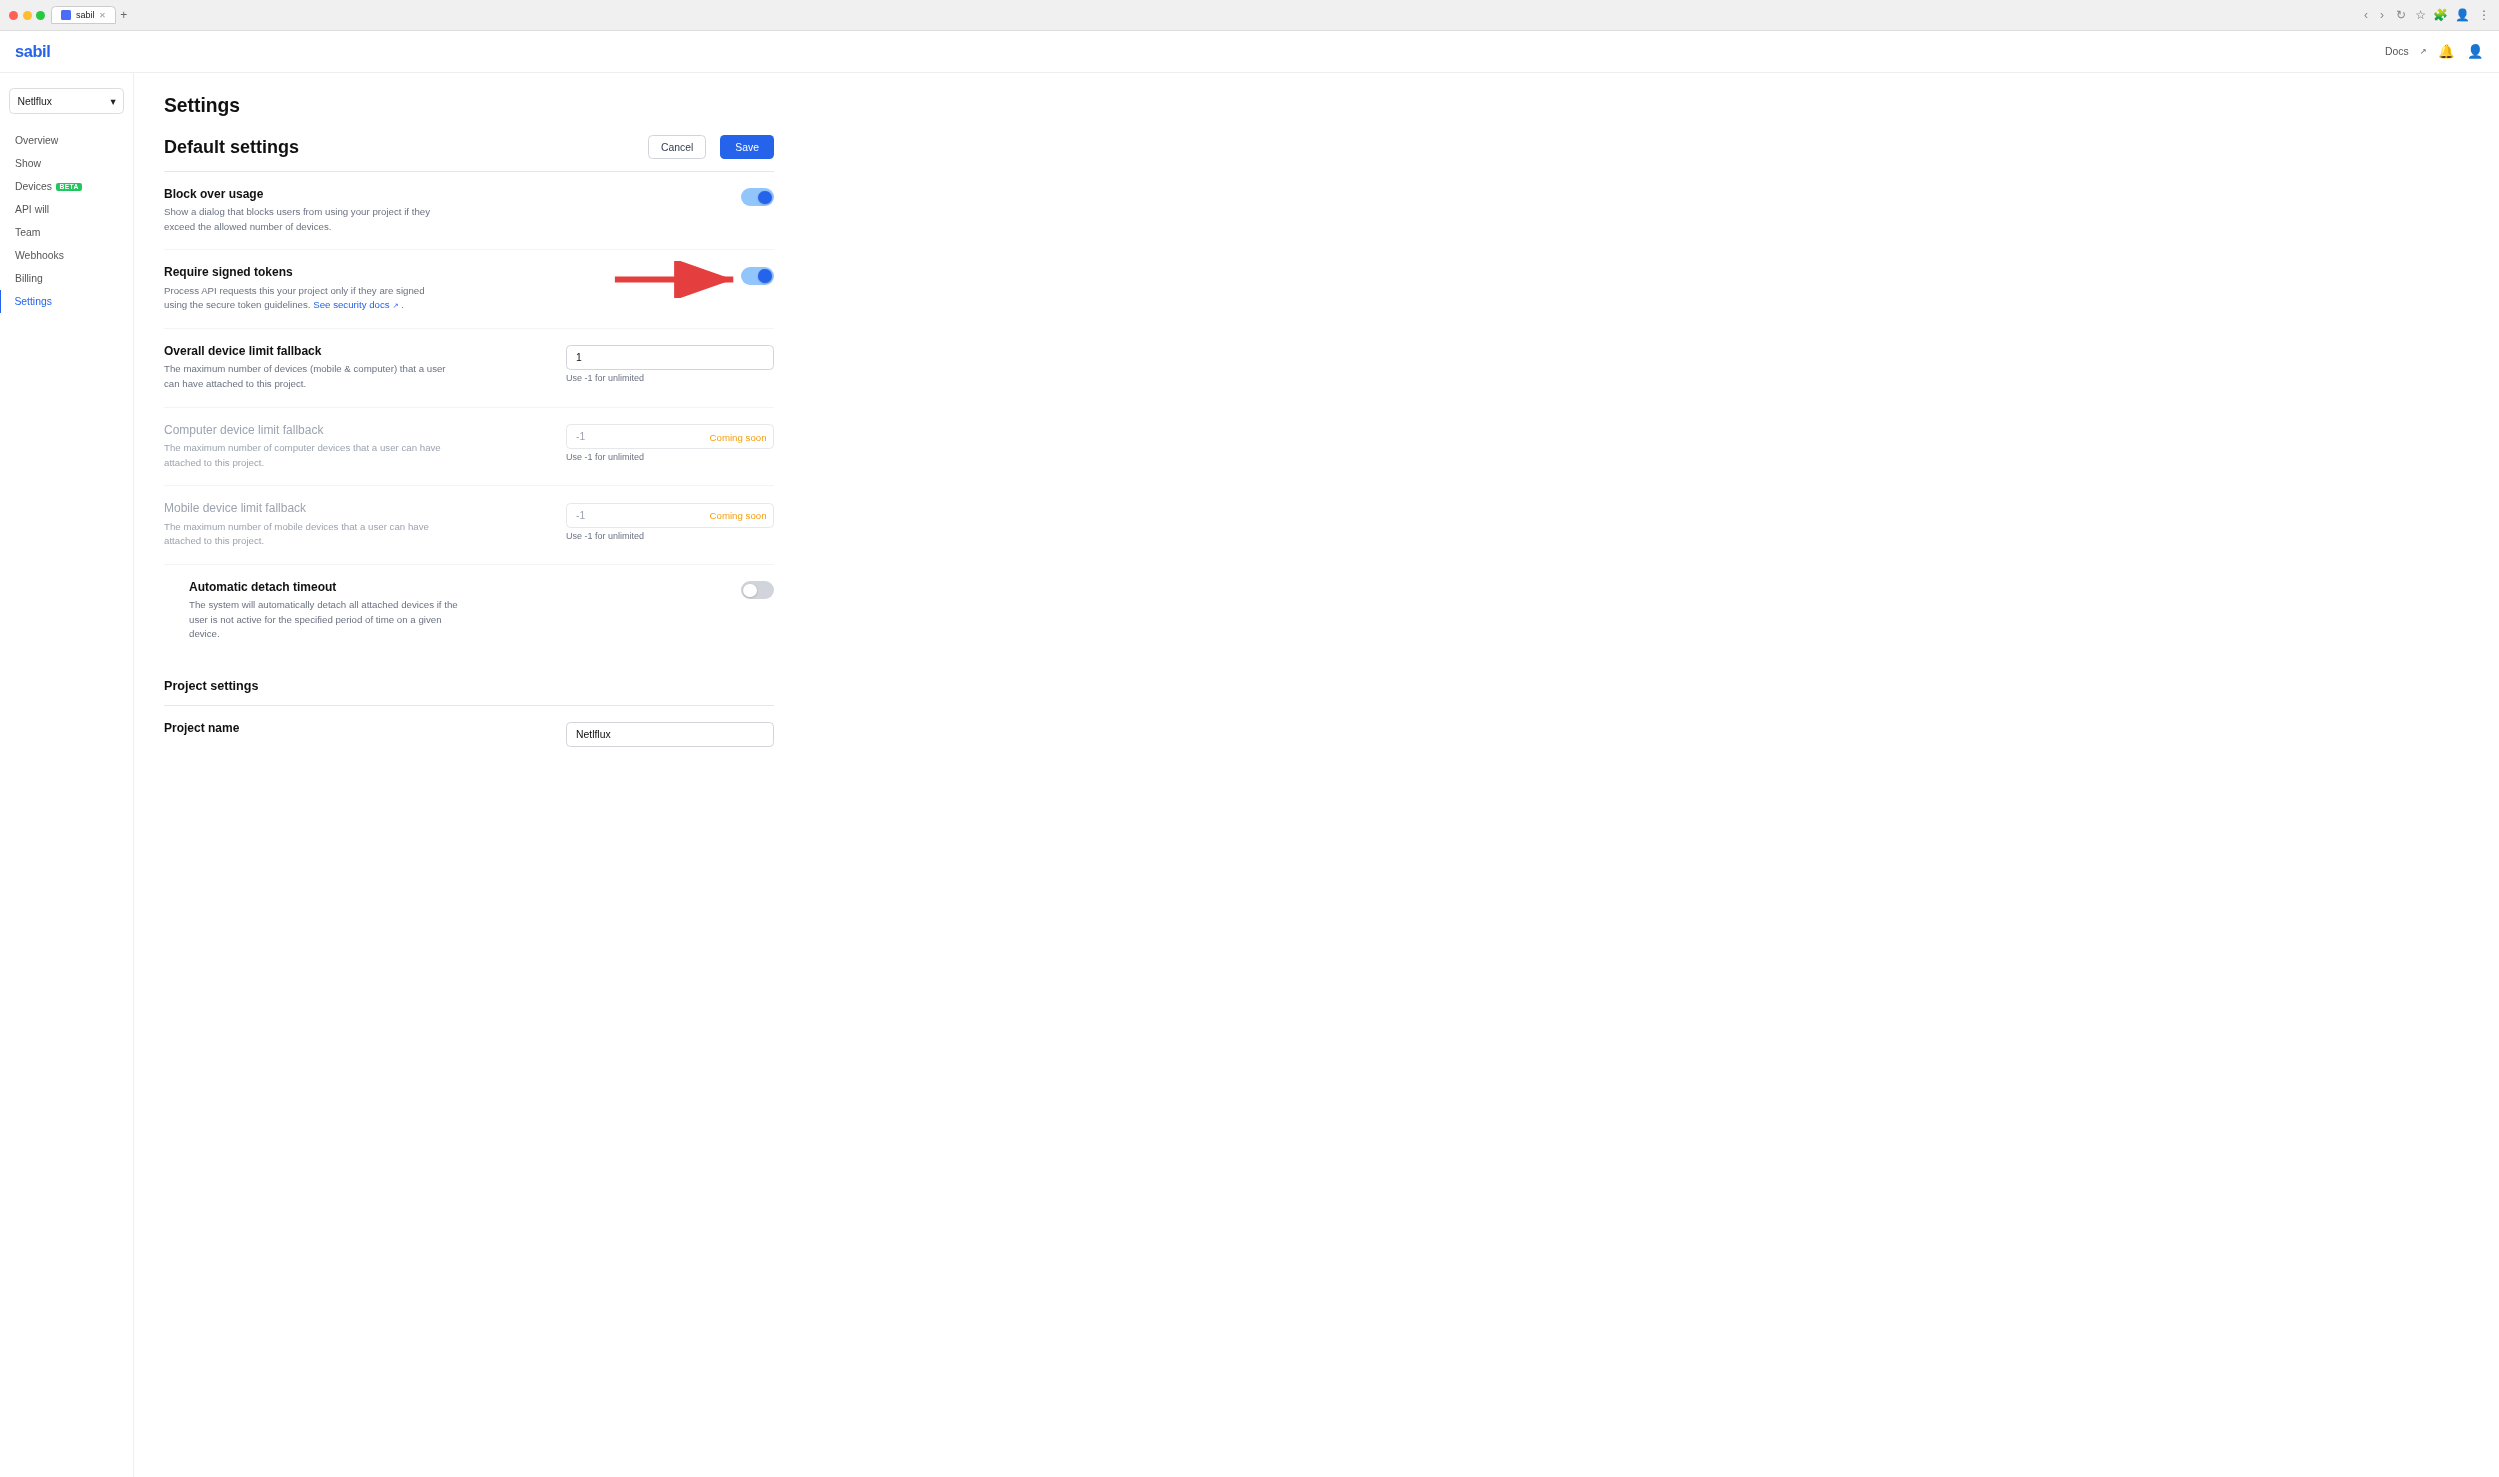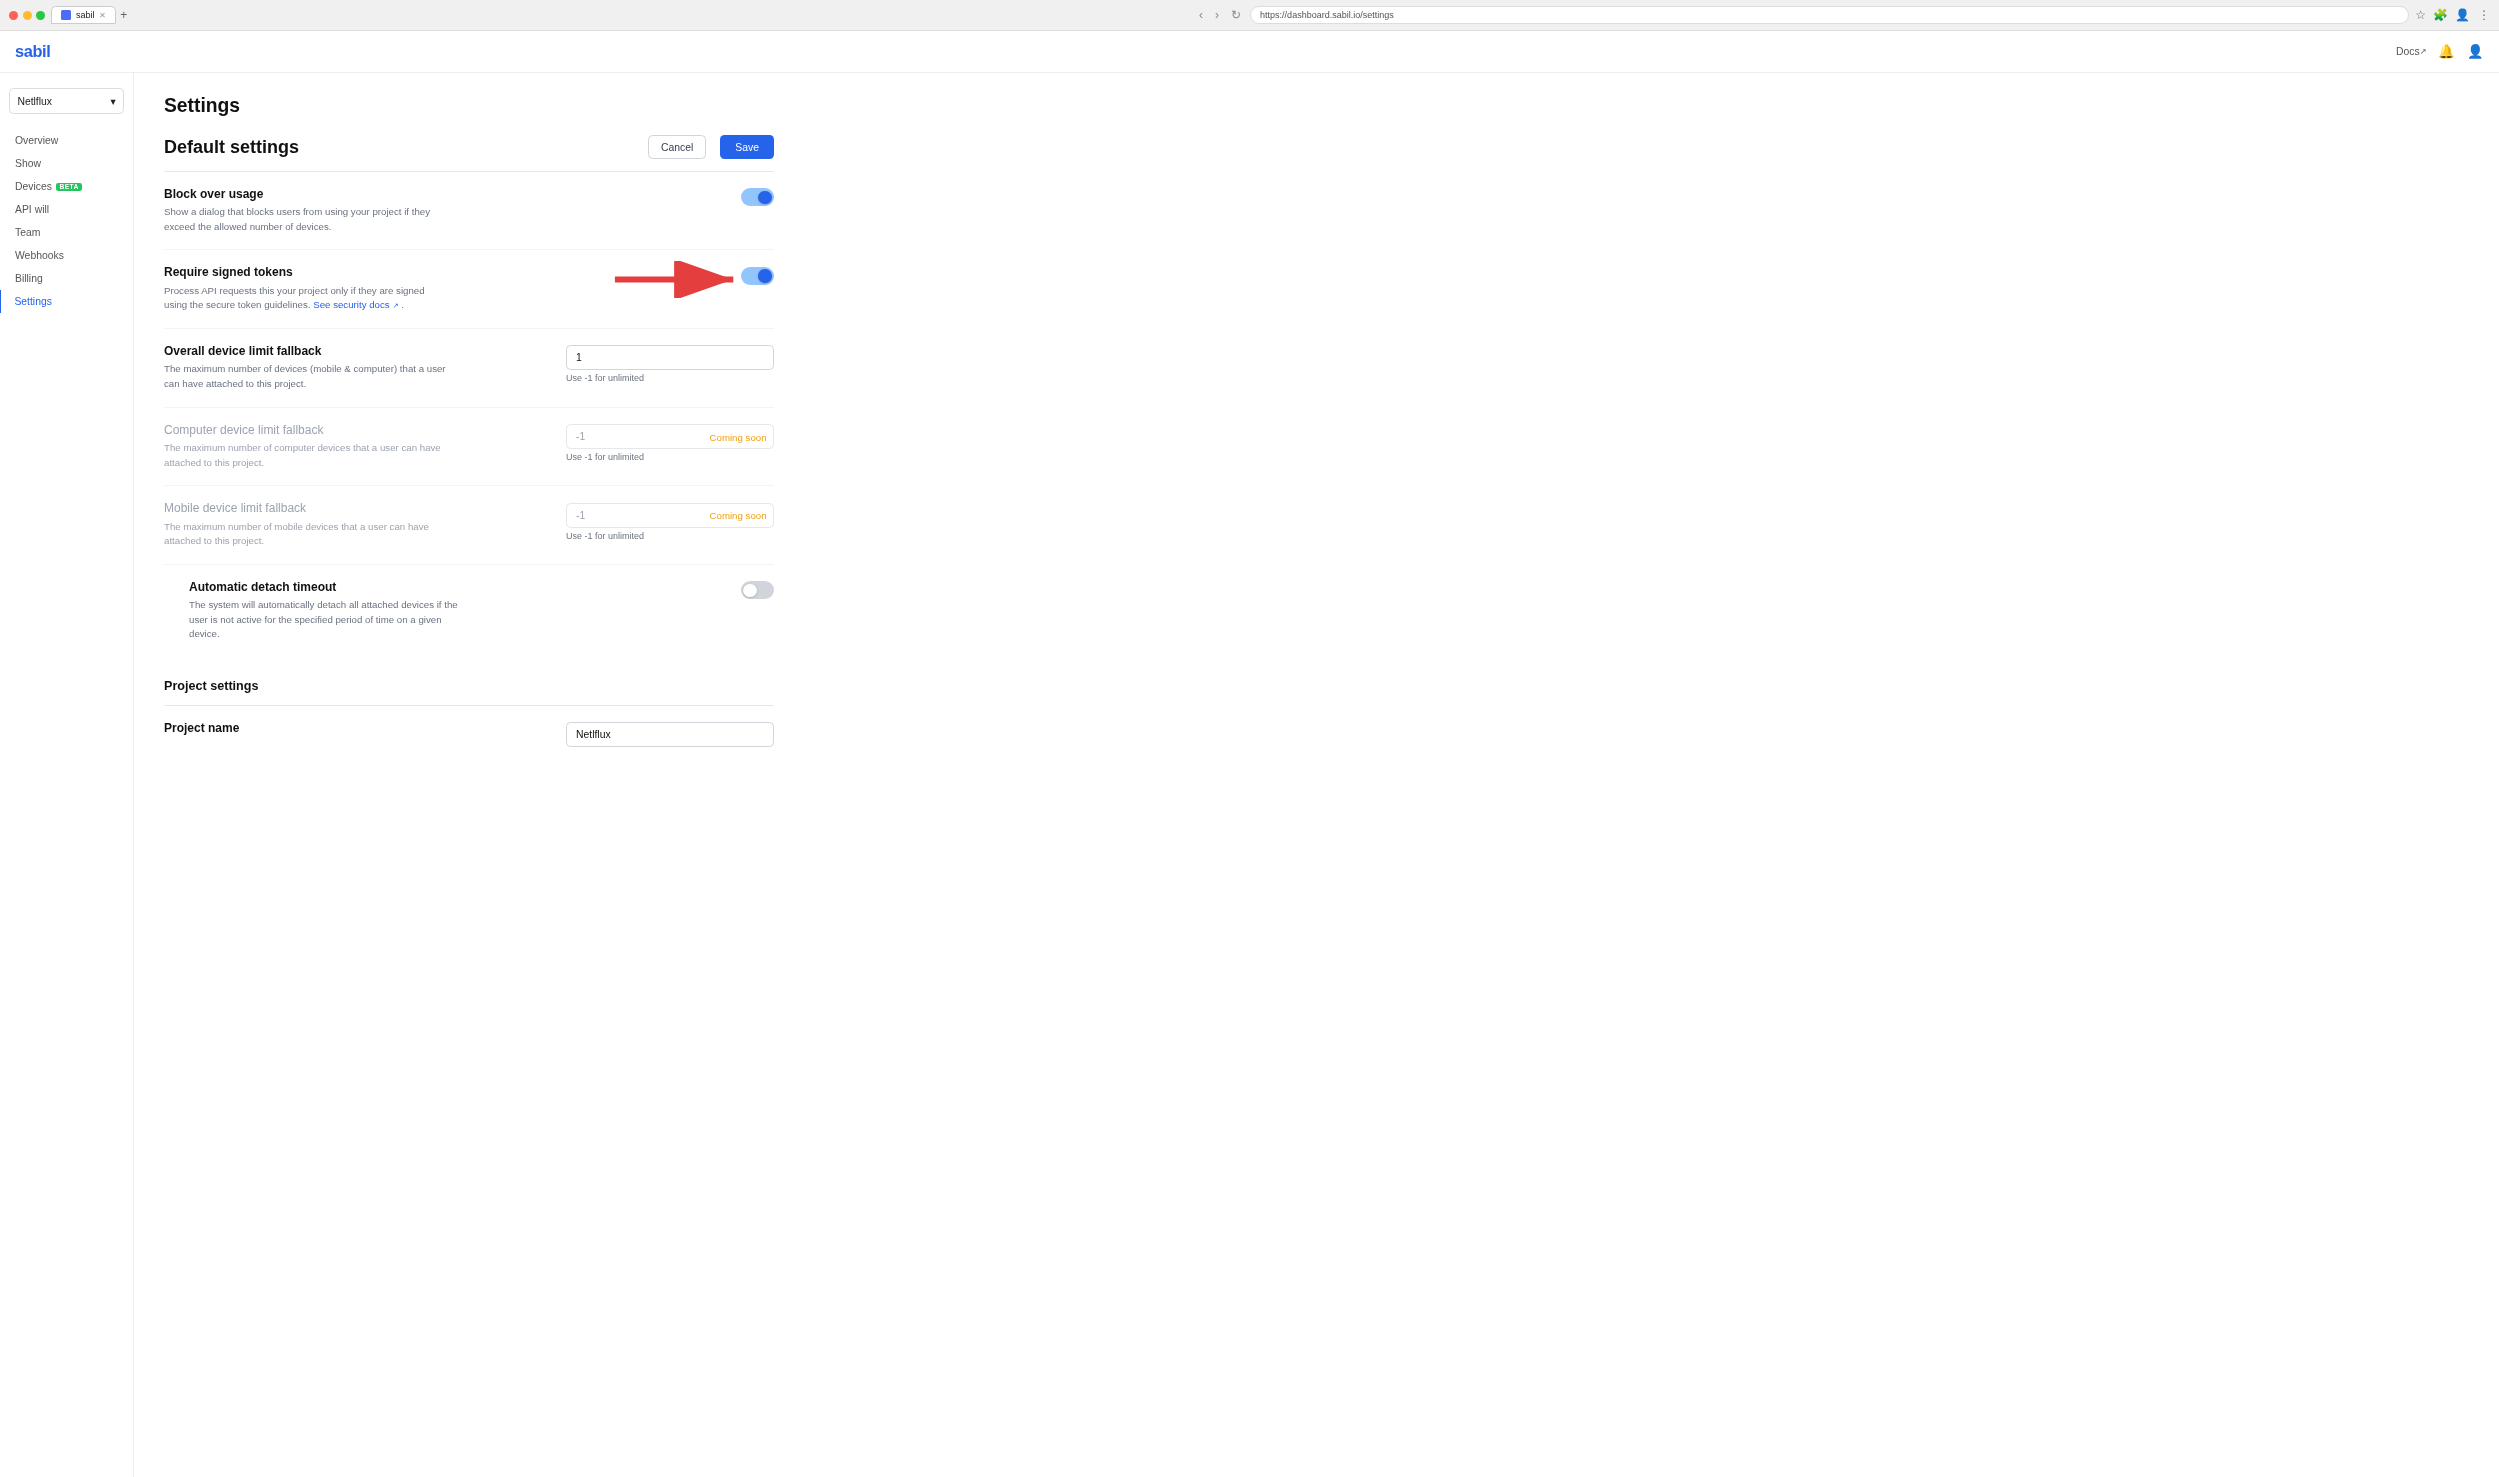--- a/index.html
+++ b/index.html
@@ -54,21 +54,21 @@
       background: #fff;
       border-bottom: 0.7px solid #eee;
       padding: 0 15px;
       height: 42px;
       display: flex;
       align-items: center;
       justify-content: space-between;
     }
     .logo { color: #2563eb; font-size: 16.4px; font-weight: 700; letter-spacing: -0.4px; }
     .header-right { display: flex; align-items: center; gap: 12px; color: #555; font-size: 10.4px; }
-    .header-right a { color: #555; text-decoration: none; display: flex; align-items: flex-start; gap: 0; padding-left: 19px; }
+    .header-right a { color: #555; text-decoration: none; display: flex; align-items: flex-start; gap: 11px; padding-left: 19px; }
 
     .app-body { display: flex; min-height: calc(100vh - 42px - 30px); }
 
     
     .sidebar { width: 134px; min-width: 134px; padding: 15px 0; border-right: 0.7px solid #eee; }
     .sidebar-project-selector {
       margin: 0 9px 15px 9px;
       display: flex;
       align-items: center;
       justify-content: space-between;
@@ -237,23 +237,20 @@
       <span class="tab-favicon"></span>
       <span>sabil</span>
       <span class="tab-close">✕</span>
     </div>
     <button class="new-tab-btn">+</button>
   </div>
   <div class="nav-controls">
     <button class="nav-btn">‹</button>
     <button class="nav-btn">›</button>
     <button class="nav-btn">↻</button>
-  </div>
-  <div class="address-bar">
-    <span>https://dashboard.sabil.io/settings</span>
   </div>
   <div class="nav-icons">
     <span>☆</span>
     <span>🧩</span>
     <span>👤</span>
     <span>⋮</span>
   </div>
 </div>
 
 <div class="app-header">

